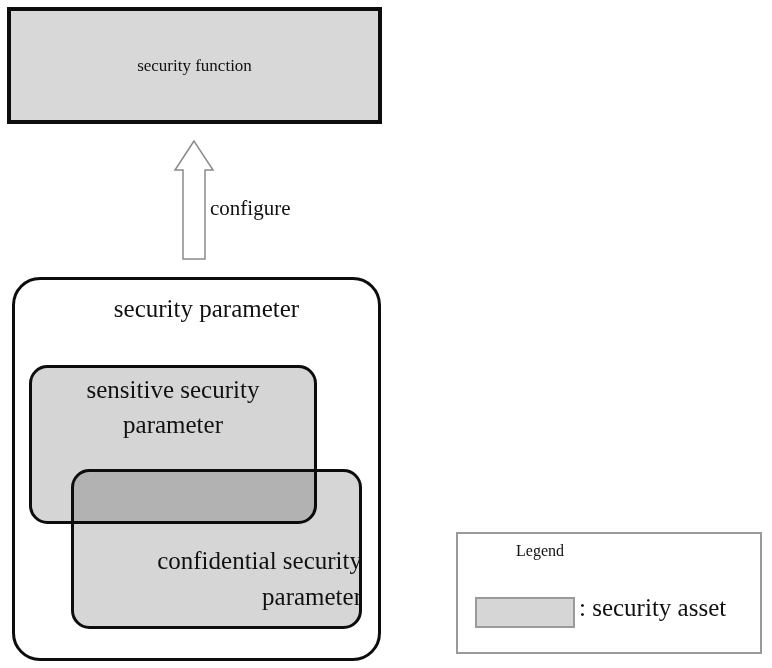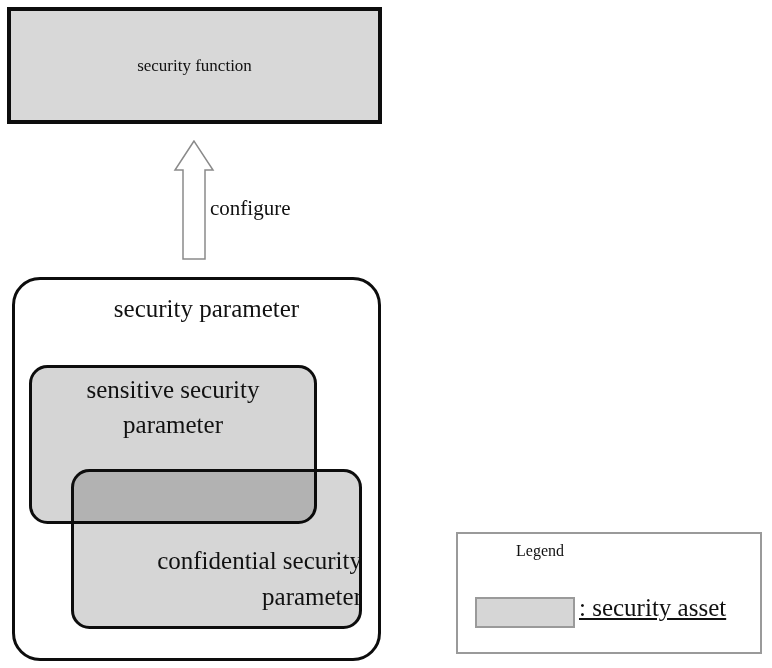--- a/index.html
+++ b/index.html
@@ -98,21 +98,20 @@
     width: 100px; height: 31px;
     box-sizing: border-box;
     background: #d6d6d6;
     border: 2px solid #9a9a9a;
   }
   .legend-entry-label {
     position: absolute;
     left: 121px; top: 60px;
     font-size: 25px;
     white-space: nowrap;
-    text-decoration: underline;
   }
 </style>
 </head>
 <body>
 
 <div class="canvas">
 
   <div class="abs sf-box">
     <span>security function</span>
   </div>

